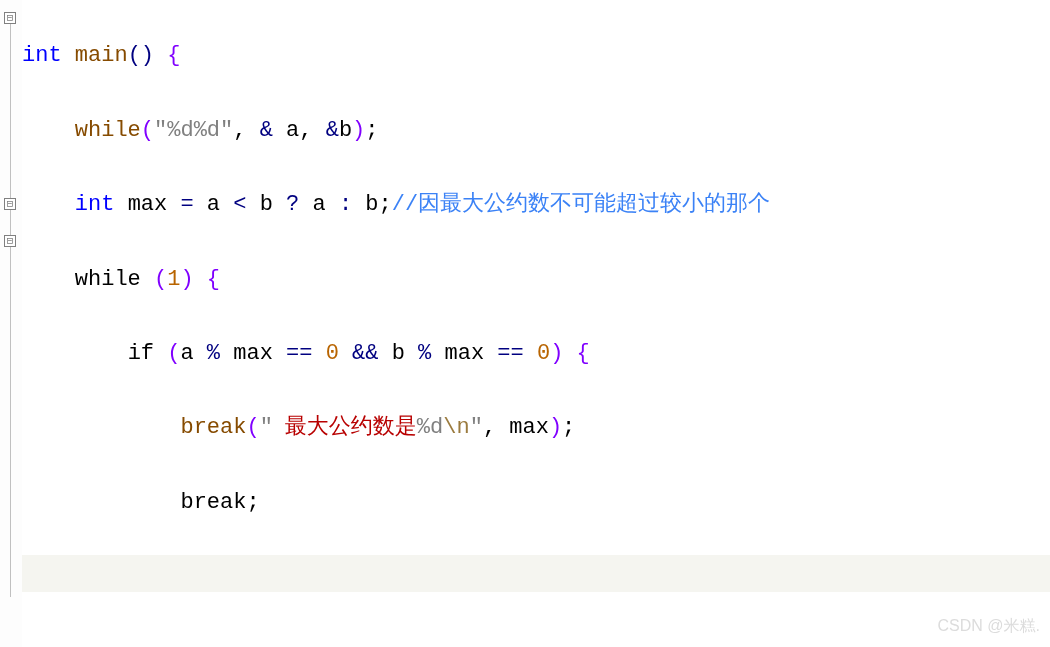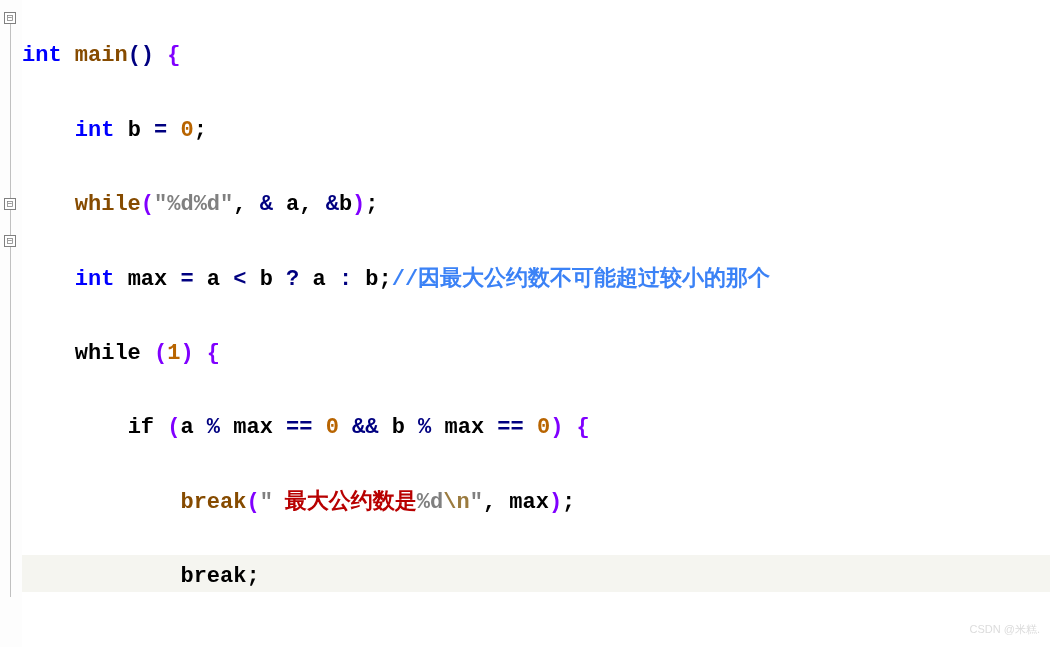--- a/index.html
+++ b/index.html
@@ -49,38 +49,37 @@
       position: absolute;
       left: 22px;
       top: 0;
       right: 0;
       white-space: pre;
     }
     .code-line {
       height: 37px;
       line-height: 37px;
       position: relative;
-      font-weight: bold;
     }
     .kw-type { color: #0000ff; }
     .kw-ctrl { color: #000000; }
     .identifier { color: #000000; }
     .func { color: #864b00; }
     .string { color: #808080; }
     .string-zh { color: #b80000; margin-left: 12px; }
     .escape { color: #9b7b3f; }
     .number { color: #b86400; }
     .operator { color: #000080; }
     .paren { color: #8000ff; }
     .comment { color: #3b82f6; }
     .watermark {
       position: absolute;
       right: 10px;
       bottom: 8px;
-      font-size: 11px;
+      font-size: 16px;
       color: #dcdcdc;
       font-family: sans-serif;
     }
     .highlight-line {
       position: absolute;
       left: 22px;
       right: 0;
       height: 37px;
       background: #f5f5f0;
       z-index: -1;
@@ -95,21 +94,20 @@
   <div class="fold-marker" style="top:198px;">⊟</div>
   <div class="fold-line" style="top:210px; height:25px;"></div>
   <div class="fold-marker" style="top:235px;">⊟</div>
   <div class="fold-line" style="top:247px; height:350px;"></div>
 </div>
 
 <div class="highlight-line" style="top:555px;"></div>
 
 <div class="code-area">
 <div class="code-line"><span class="kw-type">int</span> <span class="func">main</span><span class="operator">()</span> <span class="paren">{</span></div>
-<div class="code-line">    <span class="kw-type">int</span> <span class="identifier">b</span> <span class="operator">=</span> <span class="number">0</span><span class="identifier">;</span></div>
 <div class="code-line">    <span class="func">while</span><span class="paren">(</span><span class="string">"%d%d"</span><span class="identifier">,</span> <span class="operator">&amp;</span> <span class="identifier">a</span><span class="identifier">,</span> <span class="operator">&amp;</span><span class="identifier">b</span><span class="paren">)</span><span class="identifier">;</span></div>
 <div class="code-line">    <span class="kw-type">int</span> <span class="identifier">max</span> <span class="operator">=</span> <span class="identifier">a</span> <span class="operator">&lt;</span> <span class="identifier">b</span> <span class="operator">?</span> <span class="identifier">a</span> <span class="operator">:</span> <span class="identifier">b</span><span class="identifier">;</span><span class="comment">//因最大公约数不可能超过较小的那个</span></div>
 <div class="code-line">    <span class="kw-ctrl">while</span> <span class="paren">(</span><span class="number">1</span><span class="paren">)</span> <span class="paren">{</span></div>
 <div class="code-line">        <span class="kw-ctrl">if</span> <span class="paren">(</span><span class="identifier">a</span> <span class="operator">%</span> <span class="identifier">max</span> <span class="operator">==</span> <span class="number">0</span> <span class="operator">&amp;&amp;</span> <span class="identifier">b</span> <span class="operator">%</span> <span class="identifier">max</span> <span class="operator">==</span> <span class="number">0</span><span class="paren">)</span> <span class="paren">{</span></div>
 <div class="code-line">            <span class="func">break</span><span class="paren">(</span><span class="string">"</span><span class="string-zh">最大公约数是</span><span class="string">%d</span><span class="escape">\n</span><span class="string">"</span><span class="identifier">,</span> <span class="identifier">max</span><span class="paren">)</span><span class="identifier">;</span></div>
 <div class="code-line">            <span class="kw-ctrl">break</span><span class="identifier">;</span></div>
 
 
 
 

